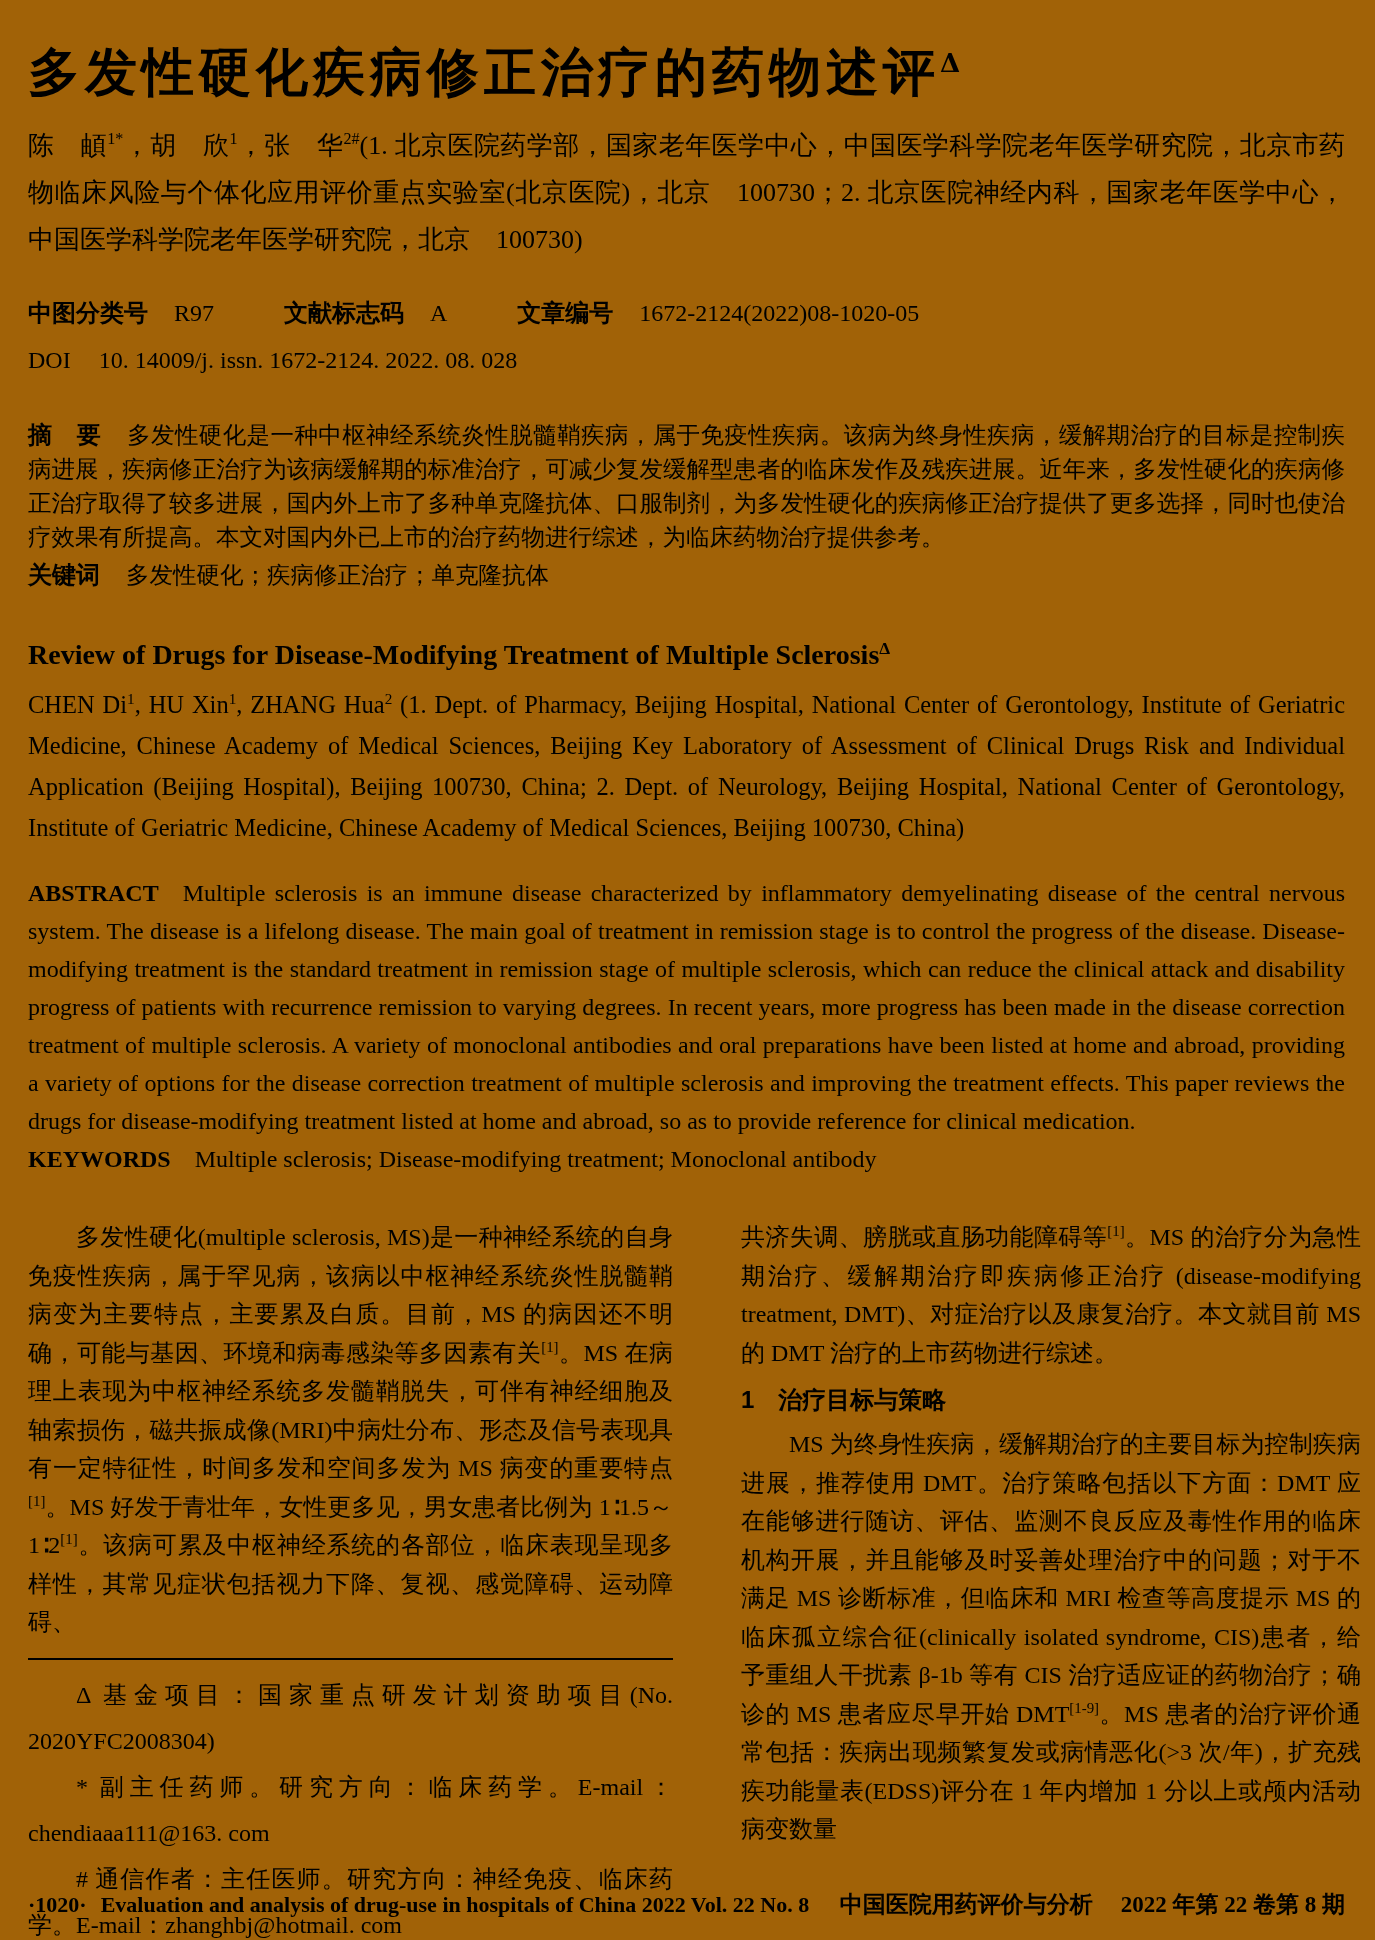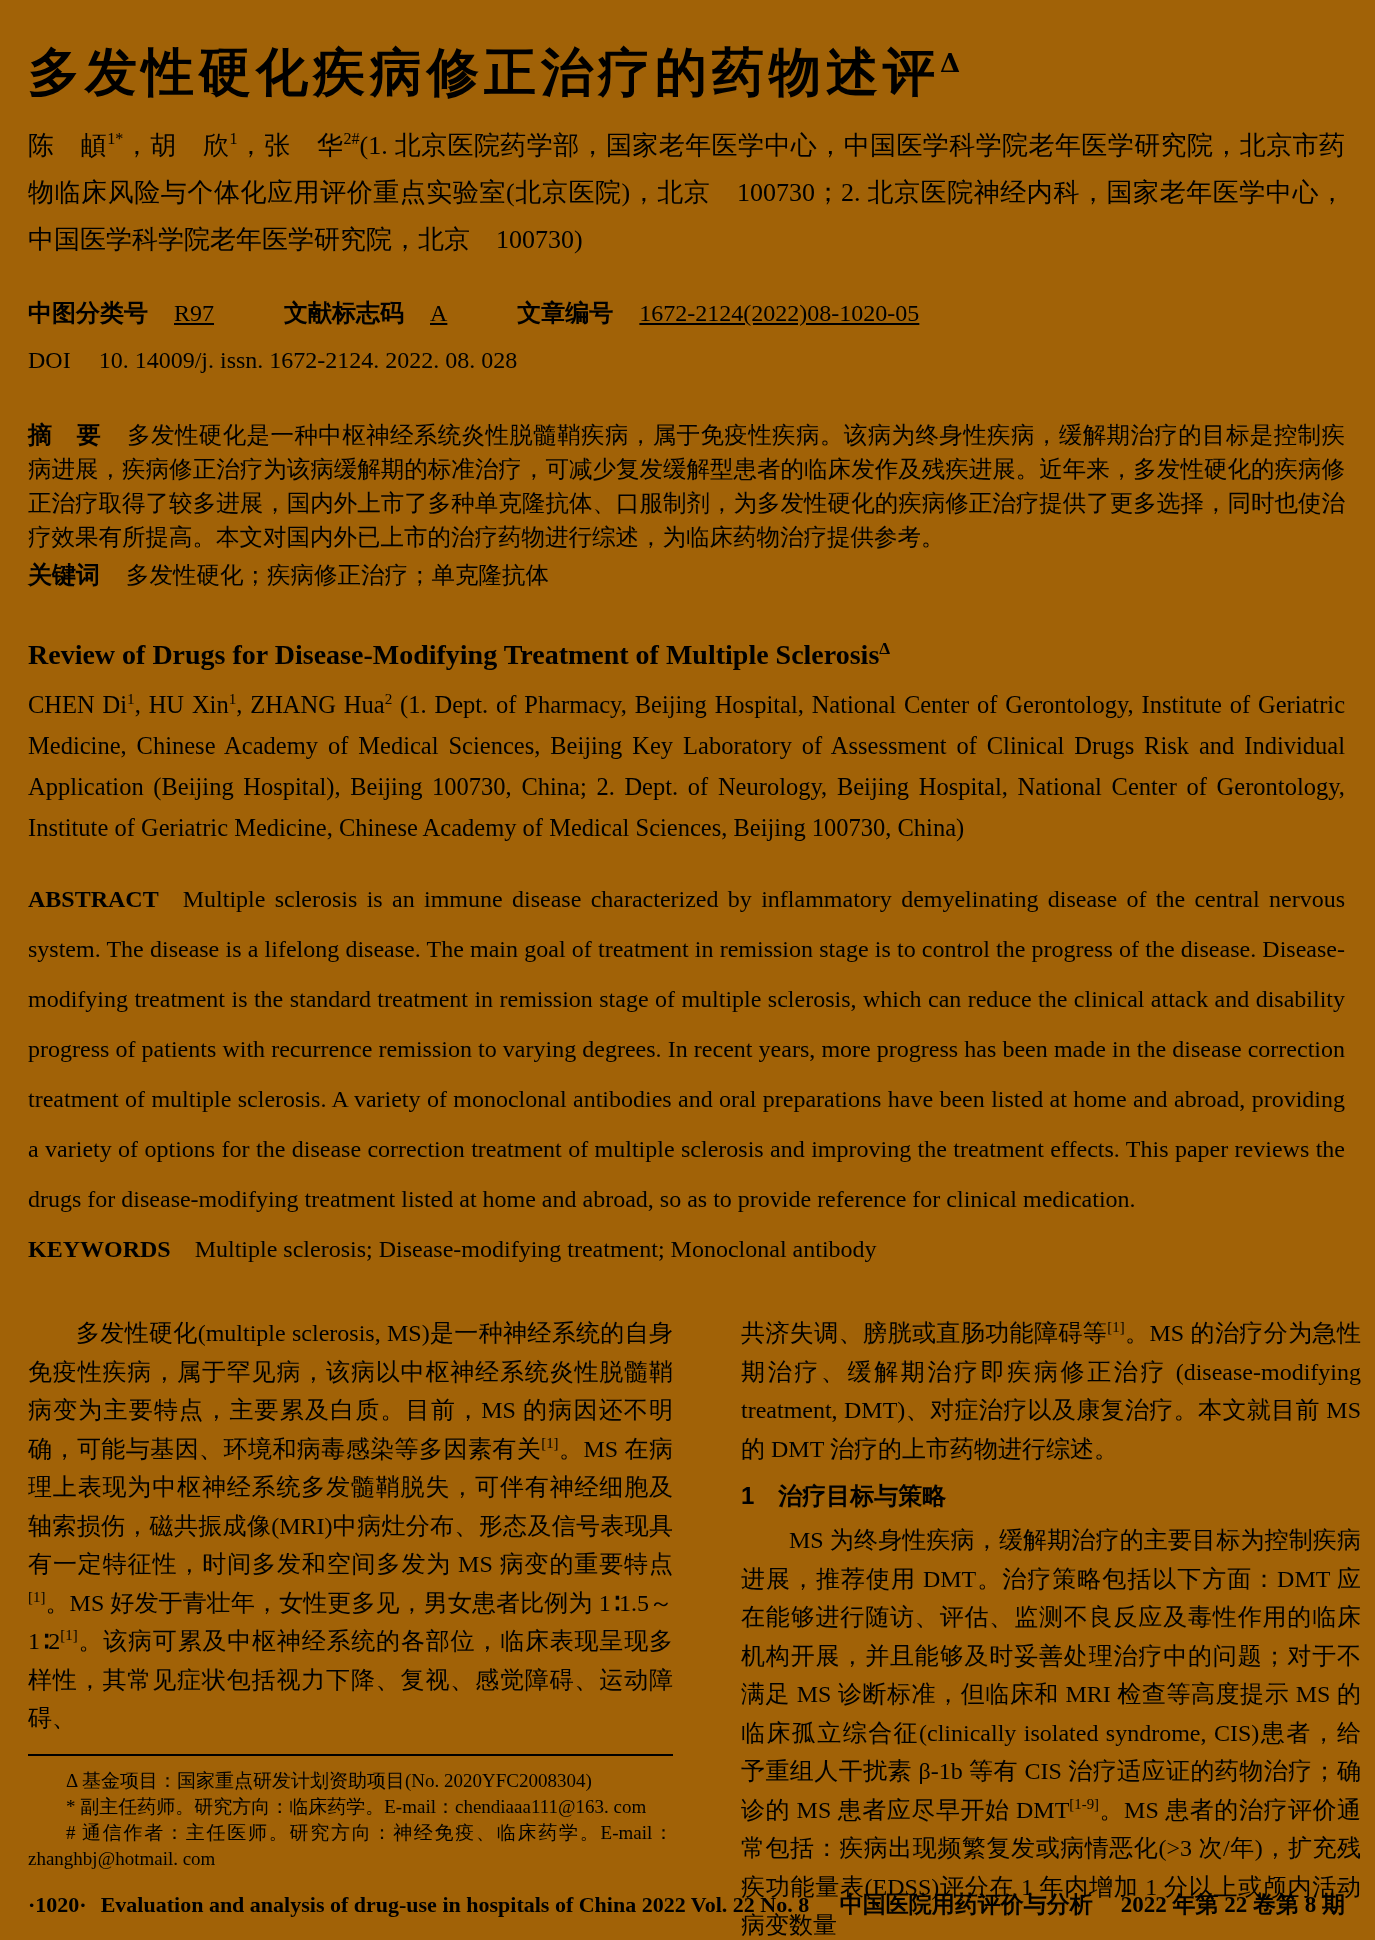--- a/index.html
+++ b/index.html
@@ -33,21 +33,21 @@
     line-height: 47px;
     text-align: justify;
   }
 
   .meta-row { margin-top: 34px; font-size: 24px; white-space: nowrap; }
   .meta-label {
     font-weight: 700;
     font-family: "Liberation Sans", "DejaVu Sans", sans-serif;
     margin-right: 26px;
   }
-  .meta-value { margin-right: 70px; text-decoration: underline; }
+  .meta-value { margin-right: 70px; }
   .meta-value:last-child { margin-right: 0; }
 
   .doi-row { margin-top: 18px; font-size: 24px; }
   .doi-row .doi-label { margin-right: 28px; }
 
   .abs-cn, .kw-cn {
     margin: 0;
     font-size: 23.5px;
     line-height: 34px;
     text-align: justify;
@@ -70,21 +70,21 @@
   }
   .authors-en {
     margin: 12px 0 0 0;
     font-size: 24.5px;
     line-height: 41px;
     text-align: justify;
   }
   .abs-en, .kw-en {
     margin: 0;
     font-size: 24px;
-    line-height: 50px;
+    line-height: 38px;
     text-align: justify;
   }
   .abs-en { margin-top: 26px; }
   .en-label {
     font-weight: 700;
     font-family: "Liberation Serif", "DejaVu Serif", serif;
     margin-right: 24px;
   }
 
   .columns {
@@ -110,22 +110,22 @@
   }
   .fn-divider {
     border: none;
     border-top: 2px solid #000;
     margin: 16px 0 0 0;
     width: 100%;
   }
   .footnotes { margin-top: 12px; }
   .footnotes p {
     margin: 0;
-    font-size: 19px;
-    line-height: 26px;
+    font-size: 24px;
+    line-height: 46px;
     text-align: justify;
     text-indent: 2em;
   }
 
   .page-footer {
     position: absolute;
     left: 28px;
     right: 30px;
     bottom: 20px;
     display: flex;

